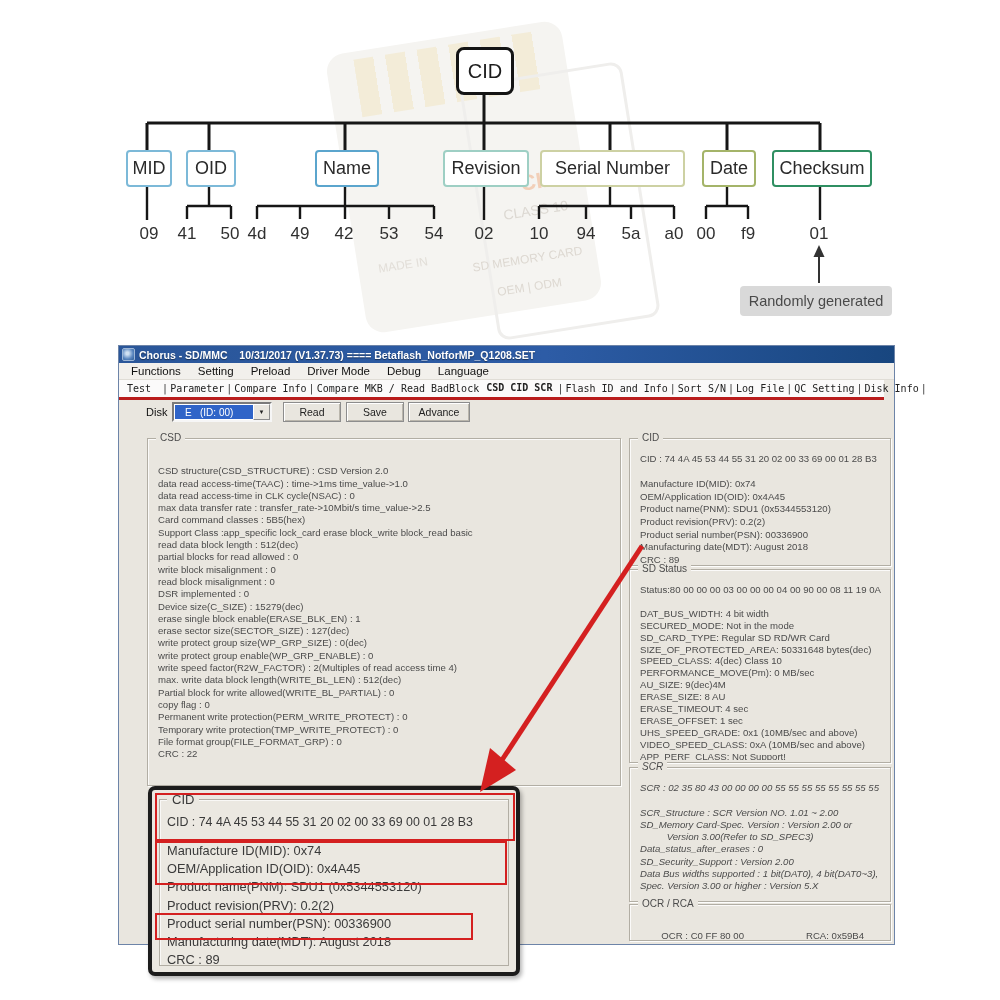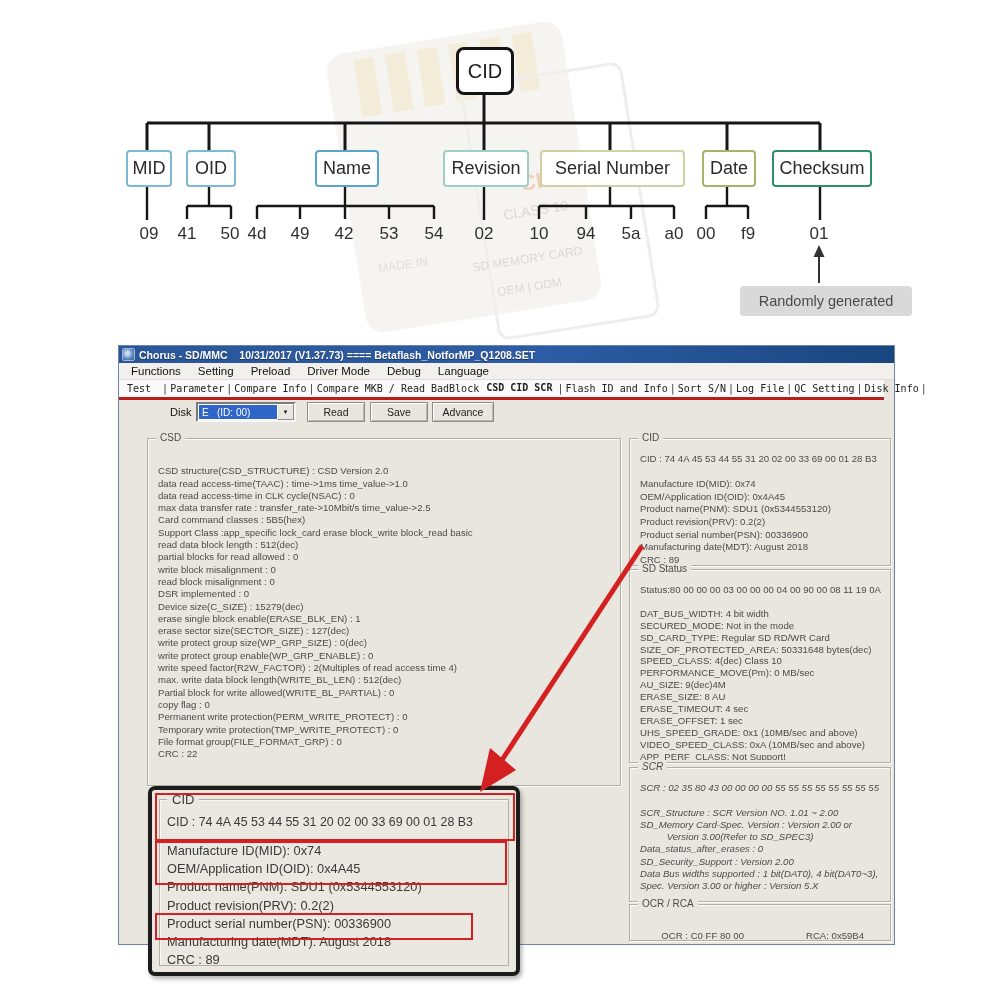--- a/index.html
+++ b/index.html
@@ -32,21 +32,21 @@
         border-radius:4px;display:flex;align-items:center;justify-content:center;
         font-size:18px;color:#2a2a2a;z-index:2;white-space:nowrap;}
   .f-mid{left:126px;width:42px;border-color:var(--box-mid);}
   .f-oid{left:186px;width:46px;border-color:var(--box-oid);}
   .f-name{left:315px;width:60px;border-color:var(--box-name);}
   .f-revision{left:443px;width:82px;border-color:var(--box-revision);}
   .f-serial{left:540px;width:141px;border-color:var(--box-serial);}
   .f-date{left:702px;width:50px;border-color:var(--box-date);}
   .f-checksum{left:772px;width:96px;border-color:var(--box-checksum);}
   .hv{position:absolute;top:224px;transform:translateX(-50%);font-size:17px;color:#303030;z-index:2;}
-  .annotation{position:absolute;left:740px;top:286px;width:172px;height:30px;background:var(--annotation-bg);
+  .annotation{position:absolute;left:740px;top:286px;width:152px;height:30px;background:var(--annotation-bg);
         border-radius:4px;display:flex;align-items:center;justify-content:center;
         font-size:14.5px;color:#4a4a4a;z-index:2;}
 
   
   .window{position:absolute;left:118px;top:345px;width:775px;height:598px;background:#e9e6df;
           border:1px solid #6d84a8;z-index:1;font-family:"Liberation Sans",sans-serif;}
   .titlebar{position:absolute;left:0;top:0;right:0;height:17px;
       background:linear-gradient(90deg,var(--titlebar-left) 0%,#2d5ca6 55%,#18467f 100%);
       display:flex;align-items:center;padding-left:3px;}
   .app-icon{width:11px;height:11px;border-radius:2px;margin-right:4px;flex:0 0 auto;
@@ -57,26 +57,26 @@
   .menubar{position:absolute;left:0;top:17px;right:0;height:16px;background:#f2f0ec;
       display:flex;align-items:center;padding-left:12px;border-bottom:1px solid #e0ddd6;}
   .menu-item{font-size:11.5px;color:#111;margin-right:17px;white-space:nowrap;}
   .tabbar{position:absolute;left:0;top:34px;right:10px;height:17px;background:#fbfafa;
       display:flex;align-items:center;padding-left:6px;font-family:"DejaVu Sans Mono",monospace;
       font-size:10px;color:#222;border-bottom:3px solid #b91c1c;white-space:pre;}
   .tabbar .tab{padding:0 2px;white-space:pre;}
   .tabbar > .tab:first-child{margin-right:9px;}
   .tabbar .tab.active{font-weight:bold;position:relative;top:-1px;padding:0 5px;}
   .tabsep{color:#333;}
-  .toolbar{position:absolute;left:0;top:51px;right:0;height:36px;margin-left:24px;}
+  .toolbar{position:absolute;left:0;top:51px;right:0;height:36px;}
   .disk-label{position:absolute;left:27px;top:9px;font-size:11px;color:#111;}
   .combo{position:absolute;left:53px;top:5px;width:100px;height:20px;background:#fff;
       border:2px solid;border-color:#7b7b7b #f6f6f6 #f6f6f6 #7b7b7b;box-sizing:border-box;}
   .combo-sel{position:absolute;left:1px;top:1px;right:16px;bottom:1px;background:var(--selection-blue);
-      color:#fff;font-size:10px;display:flex;align-items:center;padding-left:3px;white-space:pre;}
+      color:#fff;font-size:10px;display:flex;align-items:center;padding-left:10px;white-space:pre;}
   .combo-btn{position:absolute;right:0;top:0;width:15px;bottom:0;background:#e9e6df;
       border:1px solid;border-color:#fff #8d8d8d #8d8d8d #fff;display:flex;align-items:center;
       justify-content:center;font-size:6px;color:#222;}
   .btn{position:absolute;top:5px;width:58px;height:20px;background:#e9e6df;font-size:10.5px;
       color:#222;border:1px solid #8d8d8d;box-shadow:inset 1px 1px 0 #fff,inset -1px -1px 0 #bab6ac;
       font-family:"Liberation Sans",sans-serif;}
   .b-read{left:164px;} .b-save{left:227px;} .b-advance{left:289px;width:62px;}
   .groupbox{position:absolute;border:1px solid #b2aea4;background:#e9e6df;
       box-shadow:inset 1px 1px 0 rgba(255,255,255,.8),1px 1px 0 rgba(255,255,255,.9);}
   .gb-label{position:absolute;top:-7px;left:8px;background:#e9e6df;padding:0 4px;

